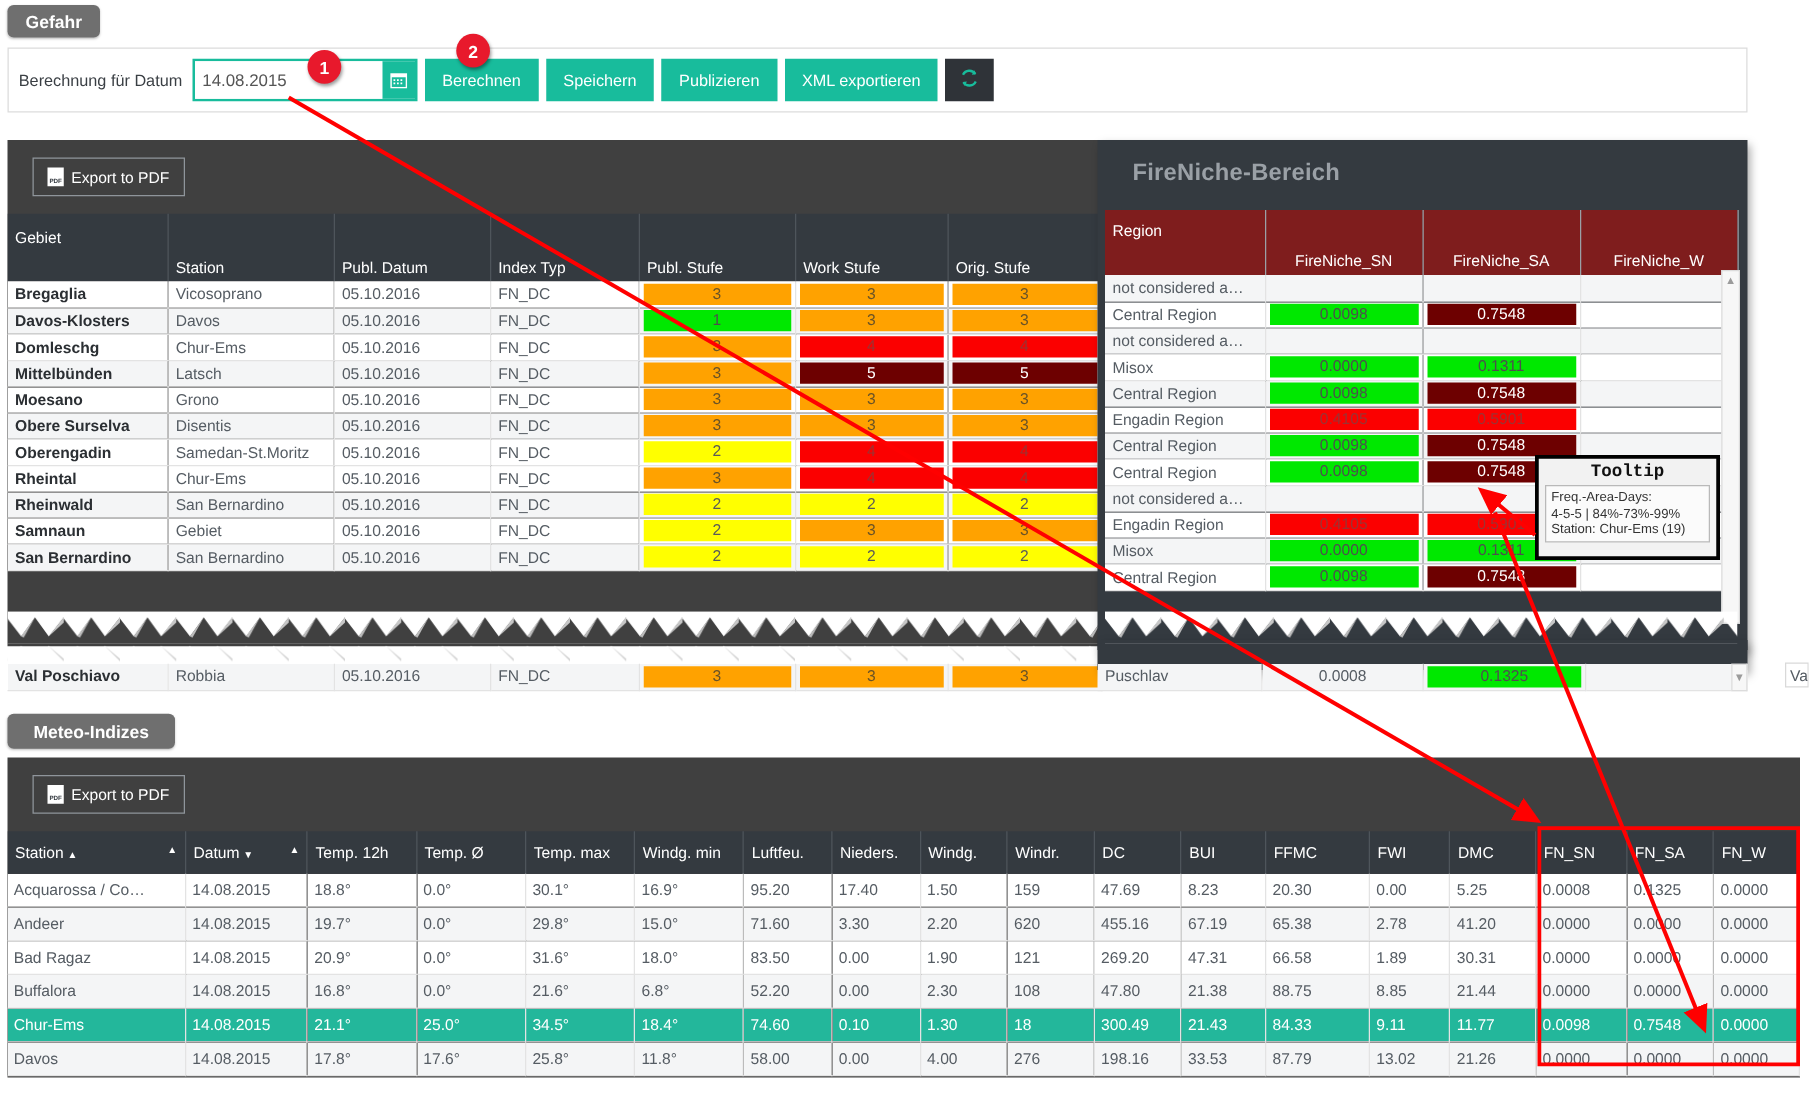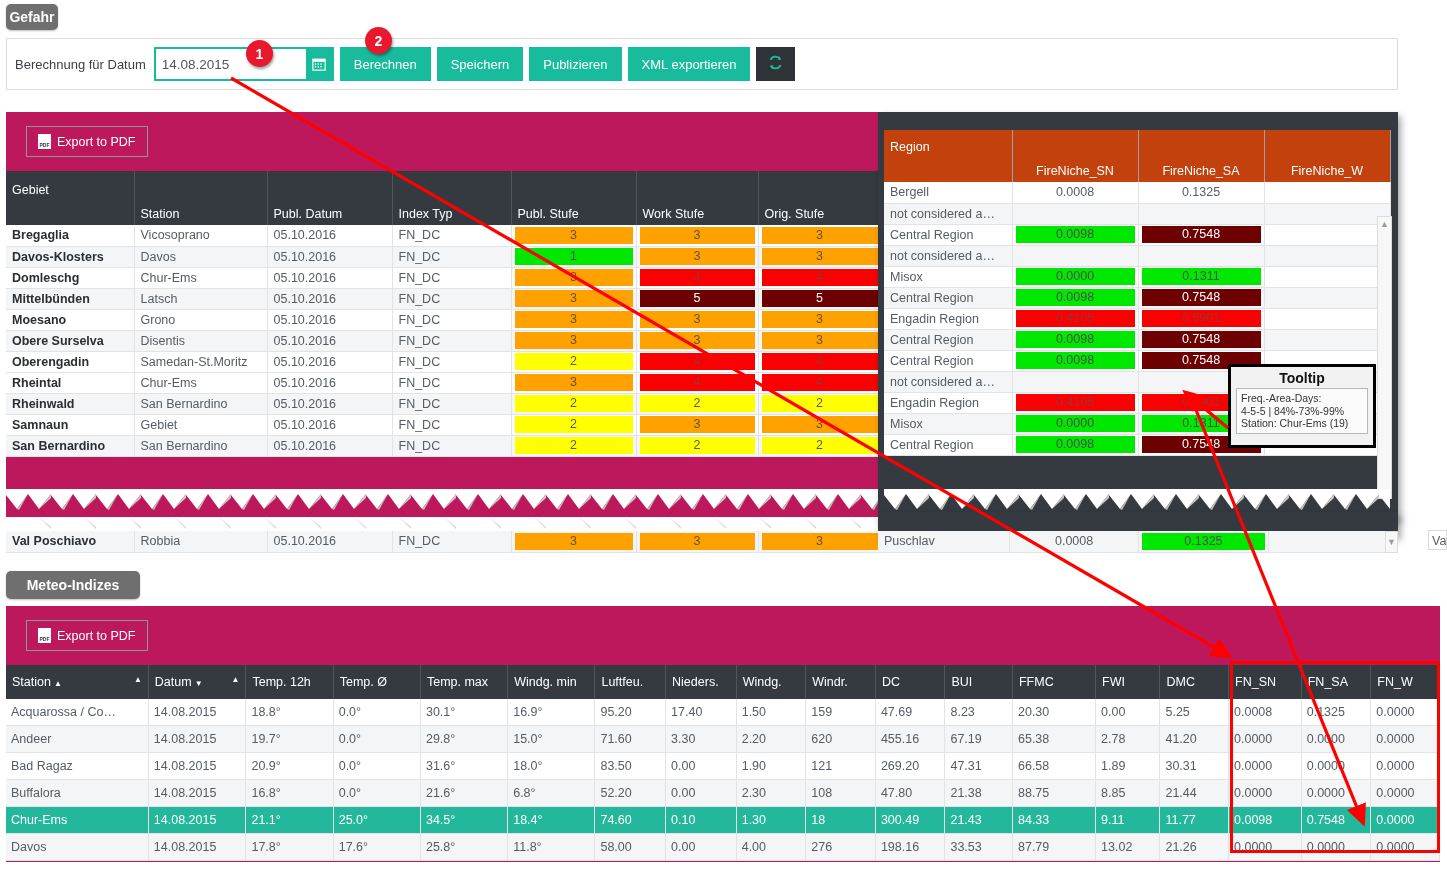--- a/index.html
+++ b/index.html
@@ -5,21 +5,21 @@
   html,body{margin:0;padding:0;background:#ffffff;}
   body{
     width:1447px;height:883px;position:relative;overflow:hidden;
     font-family:"Liberation Sans", sans-serif;
     font-size:12.5px;color:#3a3f44;
   }
   .abs{position:absolute;}
 
   
   .tab-pill{
-    left:6px;top:4px;width:52px;height:26px;
+    left:6px;top:4px;width:74px;height:26px;
     background:#6f6f6f;border-radius:5px;
     color:#ffffff;font-weight:bold;font-size:14px;
     display:flex;align-items:center;justify-content:center;
     box-shadow:0 1px 2px rgba(0,0,0,.25);
   }
 
   
   .toolbar{
     left:6px;top:38px;width:1392px;height:52px;
     background:#ffffff;border:1px solid #dcdcdc;
@@ -48,21 +48,21 @@
 
   
   .badge{
     width:27px;height:27px;border-radius:50%;background:#e8192c;
     color:#ffffff;font-weight:bold;font-size:14px;
     display:flex;align-items:center;justify-content:center;
     box-shadow:1px 2px 3px rgba(0,0,0,.4);z-index:60;
   }
 
   
-  .panel{background:#be185d;overflow:hidden;}
+  .panel{background:#404040;overflow:hidden;}
   .panel-title{
     color:#9aa0a6;font-size:19px;font-weight:bold;
     padding:14px 0 0 22px;letter-spacing:.2px;
   }
   .pdf-bar{padding:14px 0 14px 20px;}
   .pdf-btn{
     display:inline-flex;align-items:center;gap:6px;
     border:1px solid #8f959b;background:transparent;color:#ffffff;
     font-size:12.5px;font-family:"Liberation Sans", sans-serif;
     padding:7px 11px;cursor:pointer;
@@ -100,32 +100,32 @@
   #gefahr-panel{left:6px;top:112px;width:875px;height:405px;}
   #gefahr-table{width:875px;}
 
   
   #fireniche-card{
     left:878px;top:112px;width:520px;height:408px;
     background:#343a40;box-shadow:3px 4px 7px rgba(0,0,0,.35);z-index:30;
   }
   #fireniche-card .panel-title{font-size:19px;padding:16px 0 0 28px;}
   #fn-table{width:506px;margin-left:6px;}
-  #fn-table th{background:#c2410c;border-right:1px solid #9aa0a6;height:52px;}
+  #fn-table th{background:#7f1d1d;border-right:1px solid #9aa0a6;height:52px;}
   .fn-scroll{position:absolute;right:6px;top:104px;width:13px;height:281px;background:#f7f7f7;border:1px solid #dcdcdc;}
   .fn-arrow{width:100%;height:13px;color:#9b9b9b;font-size:9px;display:flex;align-items:center;justify-content:center;}
 
   
   #tooltip-box{
     left:1228px;top:364px;width:148px;height:84px;background:#f2f2f2;
     border:3px solid #000000;z-index:50;box-sizing:border-box;
   }
   #tooltip-box .tt-title{
     text-align:center;font-weight:bold;font-size:14px;color:#111;
-    padding-top:3px;font-family:Liberation Sans, sans-serif;
+    padding-top:3px;font-family:Liberation Mono, monospace;
   }
   #tooltip-box .tt-body{
     margin:2px 5px 0 5px;border:1px solid #b9b9b9;background:#fbfbfb;
     font-size:10.5px;line-height:12.5px;color:#333;padding:3px 4px;
   }
 
   
   #meteo-pill{left:6px;top:571px;width:134px;height:28px;}
   #meteo-panel{left:6px;top:606px;width:1434px;height:256px;}
   #meteo-table{width:1434px;}
@@ -442,43 +442,38 @@
           </td>
       <td class="sev">
             <span class="pill c3">3</span>
           </td>
     </tr>
       </tbody>
   </table>
 </div>
 
 <div class="abs" id="fireniche-card">
+  <div class="panel-title">FireNiche-Bereich</div>
   <div style="height:18px"></div>
   <table id="fn-table">
     <colgroup>
         <col style="width:128px">
         <col style="width:126px">
         <col style="width:126px">
         <col style="width:126px">
       </colgroup>
     <thead>
         <tr>
       <th style="vertical-align:top;padding-top:10px">Region</th>
       <th style="text-align:center">FireNiche_SN</th>
       <th style="text-align:center">FireNiche_SA</th>
       <th style="text-align:center">FireNiche_W</th>
     </tr>
       </thead>
     <tbody id="fn-body">
-        <tr>
-          <td>Bergell</td>
-          <td style="text-align: center;">0.0008</td>
-          <td style="text-align: center;">0.1325</td>
-          <td></td>
-        </tr>
         <tr class="alt">
           <td>not considered a…</td>
           <td style="text-align: center;"></td>
           <td style="text-align: center;"></td>
           <td></td>
         </tr>
         <tr>
           <td>Central Region</td>
           <td class="sev">
             <span class="pill c1">0.0098</span>

